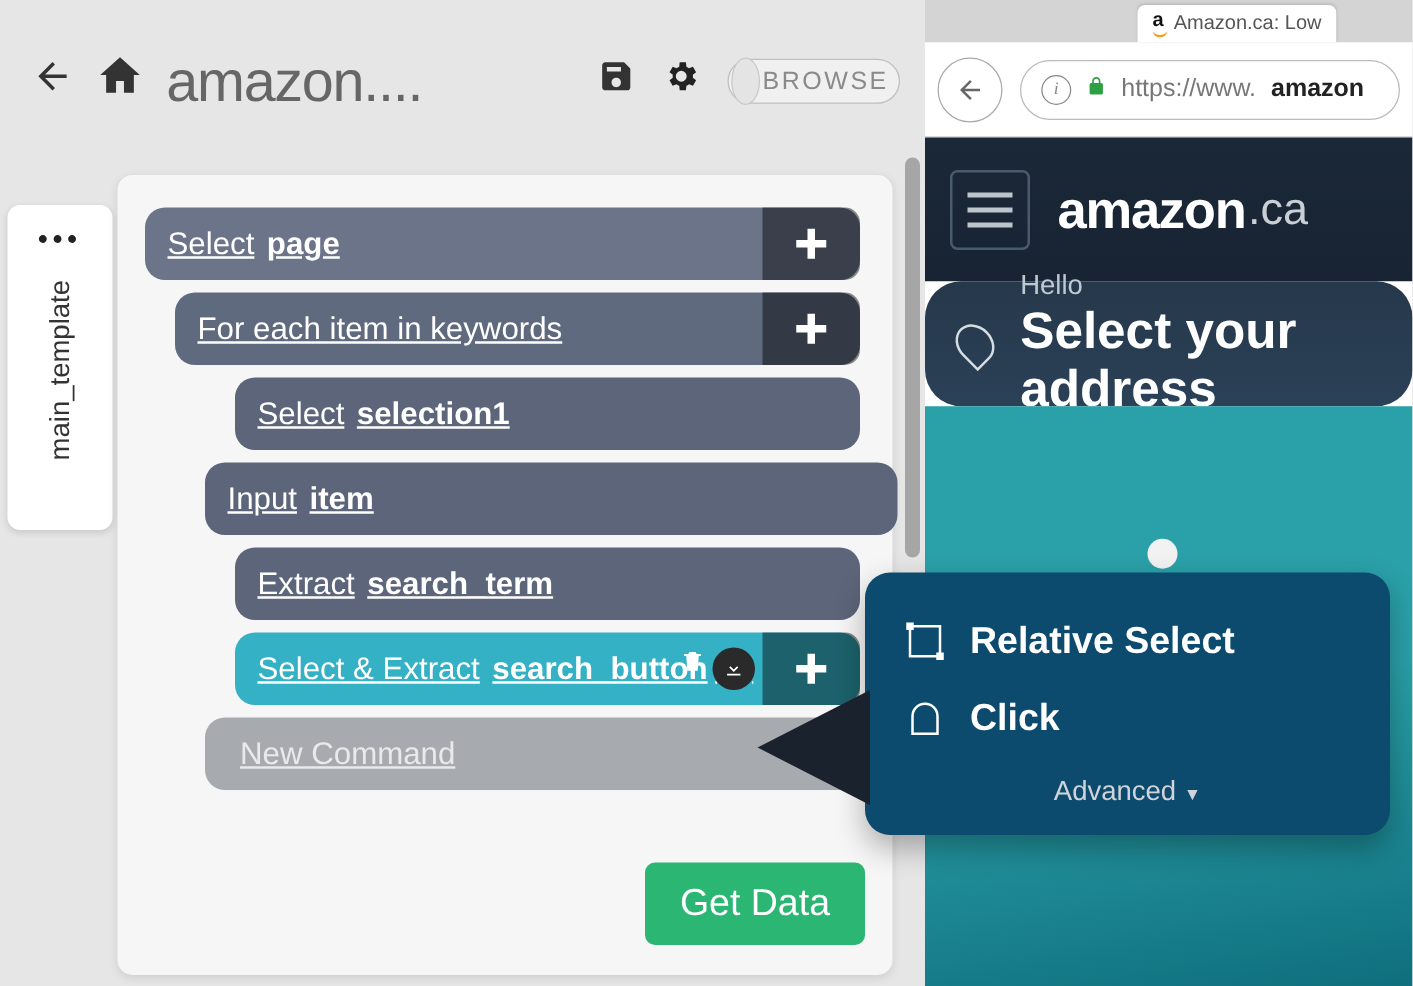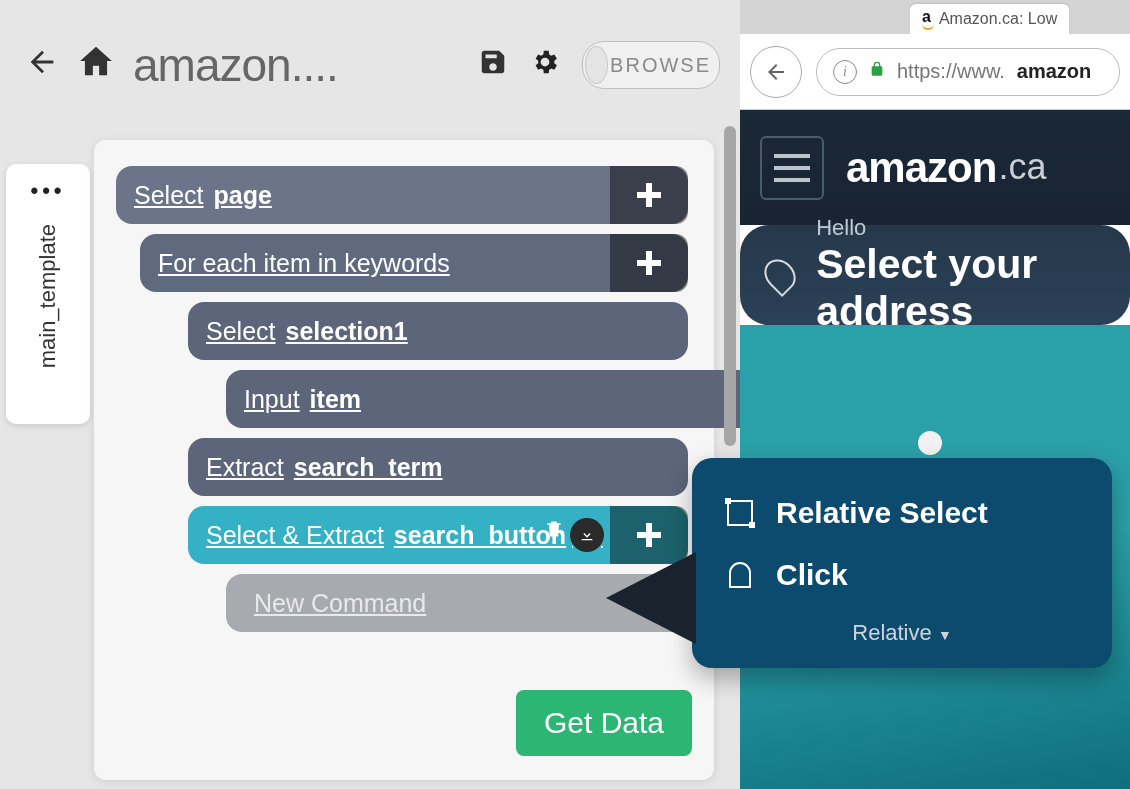--- a/index.html
+++ b/index.html
@@ -35,21 +35,21 @@
   letter-spacing: -1px;
 }
 .header .save-icon, .header .gear-icon {
   font-size: 30px;
   color: #333;
   margin-right: 22px;
   cursor: pointer;
 }
 .toggle {
   width: 138px;
-  height: 48px;
+  height: 36px;
   border: 1.5px solid #bfbfbf;
   border-radius: 22px;
   display: flex;
   align-items: center;
   cursor: pointer;
   background: #f0f0f0;
 }
 .toggle .knob {
   width: 38px;
   height: 38px;
@@ -149,21 +149,21 @@
 .cmd .plus-pill::after {
   content: "";
   width: 6px; height: 24px;
   background: #fff;
   position: absolute;
 }
 .cmd.indent-0 { margin-left: 0; width: 572px; }
 .cmd.indent-1 { margin-left: 24px; width: 548px; }
 .cmd.indent-2 { margin-left: 48px; width: 524px; }
 .cmd.indent-3 { margin-left: 72px; width: 500px; }
-.cmd.indent-4 { margin-left: 110px; width: 554px; }
+.cmd.indent-4 { margin-left: 48px; width: 554px; }
 
 .c-gray { background: #6b7489; }
 .c-gray-dim { background: #606a7e; }
 .c-gray-med { background: #5c6579; }
 .c-teal { background: #34b1c4; }
 .c-new { background: #a7abaf; color: #e9e9e9; padding-left: 28px; }
 
 .active-extras {
   position: absolute;
   right: 84px;
@@ -592,16 +592,16 @@
       </span>
     <span>Relative Select</span>
   </div>
   <div class="ctx-item">
     <span class="ctx-icon">
         <span class="hand-icon"></span>
       </span>
     <span>Click</span>
   </div>
   <div class="ctx-advanced">
-    <span>Relative</span>
+    <span>Advanced</span>
     <span class="caret"> ▼</span>
   </div>
 </div>
 
 </body></html>

